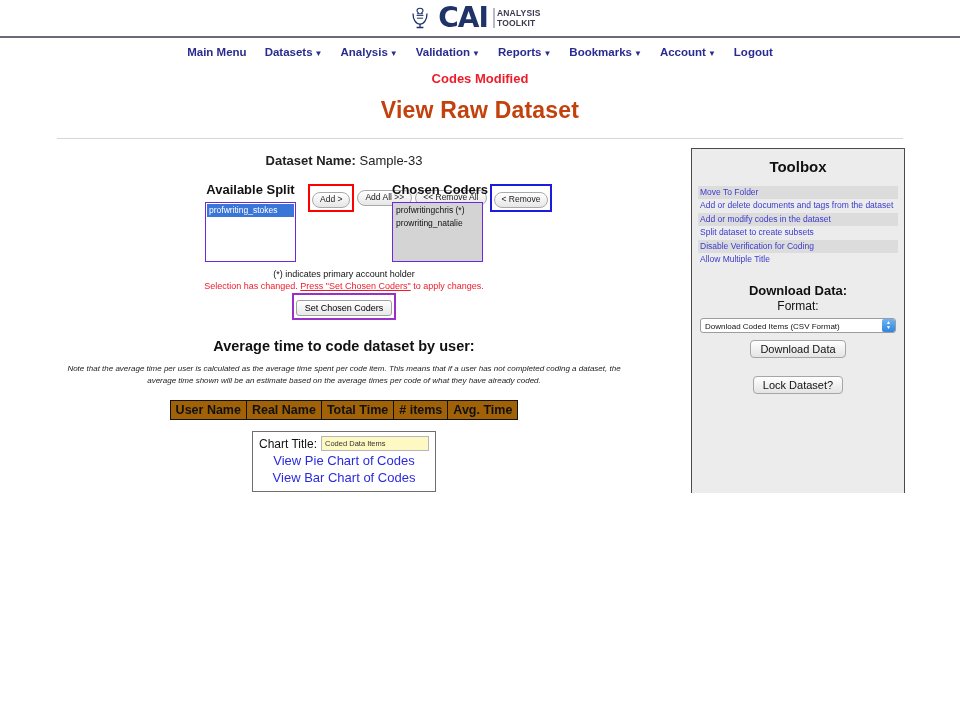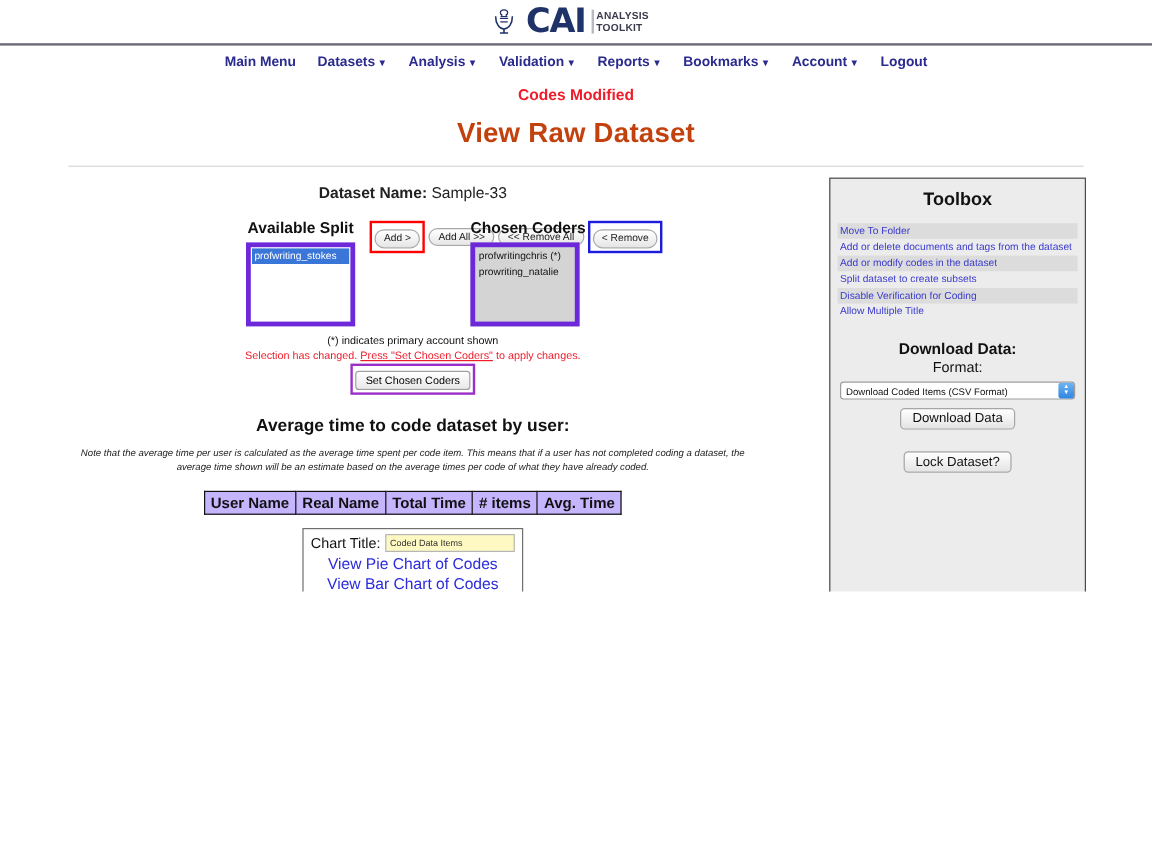--- a/index.html
+++ b/index.html
@@ -119,22 +119,22 @@
   .coder-head {
     text-align: center;
     font-size: 13px;
     font-weight: bold;
     color: #111;
     margin-bottom: 5px;
     white-space: nowrap;
   }
   .listbox {
     width: 91px;
-    height: 70px;
-    border: 4px solid #6d28d9;
+    height: 60px;
+    border: 1px solid #6d28d9;
     background: #fff;
     padding: 1px;
     overflow: hidden;
     font-size: 8.5px;
     color: #111;
   }
   .listbox.chosen { background: #d4d4d4; }
   .lb-opt {
     padding: 1px 2px;
     line-height: 1.25;
@@ -217,21 +217,21 @@
     border-collapse: collapse;
     border: 1px solid #111;
   }
   table.users th {
     border: 1px solid #111;
     font-size: 12.5px;
     font-weight: bold;
     color: #111;
     padding: 2px 5px;
     white-space: nowrap;
-    background: #c4b5fd;
+    background: #a16207;
   }
 
   
   .chart-box {
     width: 184px;
     margin: 11px auto 0;
     border: 1px solid #6f6f6f;
     background: #fff;
     padding: 4px 6px 6px;
   }
@@ -420,21 +420,21 @@
 
         <div class="coder-col">
           <div class="coder-head">Chosen Coders</div>
           <div class="listbox chosen">
             <div class="lb-opt">profwritingchris (*)</div>
             <div class="lb-opt">prowriting_natalie</div>
           </div>
         </div>
       </div>
 
-      <div class="note-star">(*) indicates primary account shown</div>
+      <div class="note-star">(*) indicates primary account holder</div>
       <div class="note-change">
         <span>Selection has changed. </span><u>Press "Set Chosen Coders"</u><span> to apply changes.</span>
       </div>
       <div class="set-row">
         <span class="hl hl-purple">
           <button class="set-btn">Set Chosen Coders</button>
         </span>
       </div>
 
       <div class="sect-title">Average time to code dataset by user:</div>

